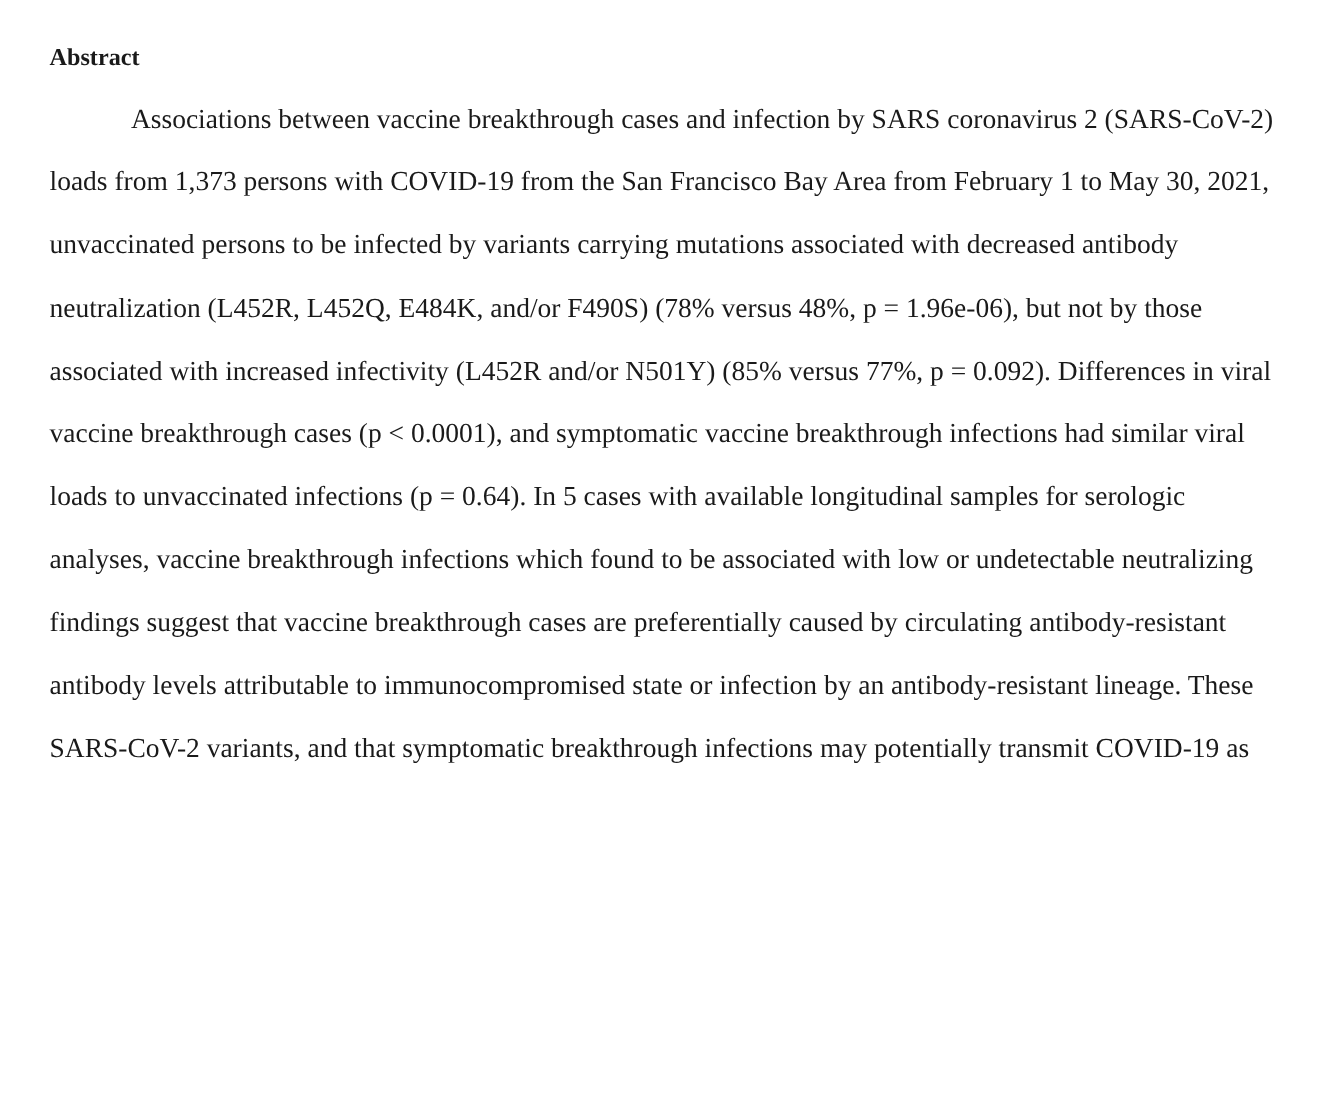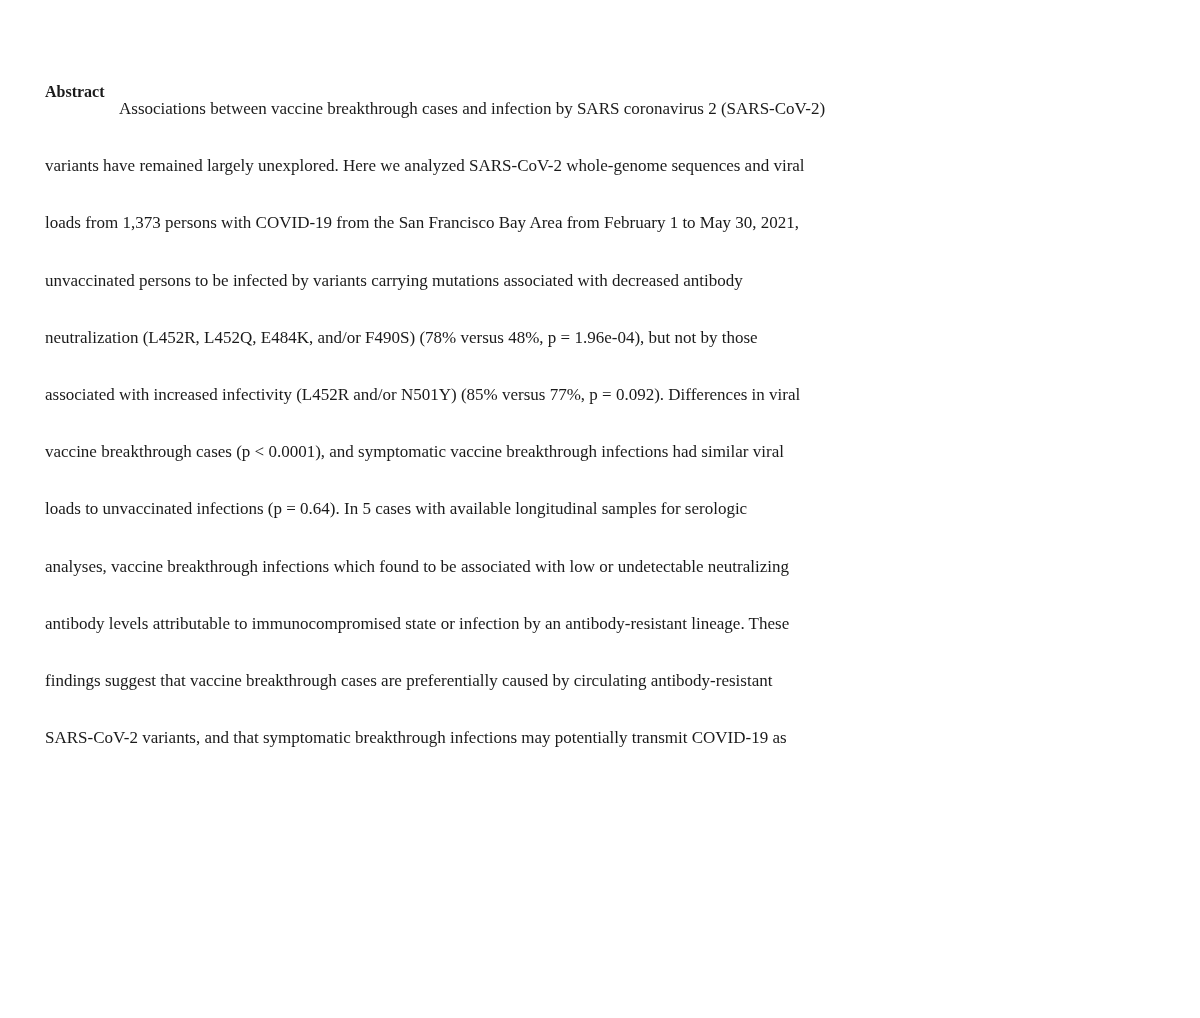--- a/index.html
+++ b/index.html
@@ -19,54 +19,52 @@
       position: absolute;
       left: 45px;
       top: 0;
       width: 1130px;
     }
     .heading {
       position: absolute;
       left: 0;
       top: 38px;
       font-weight: bold;
-      font-size: 16px;
+      font-size: 22px;
       line-height: 28px;
       white-space: nowrap;
-      margin-top: 40px;
     }
     .abstract-body {
       position: absolute;
       left: 0;
       top: 95px;
       width: 1130px;
     }
     .line {
       height: 57.2px;
-      font-size: 17px;
+      font-size: 25px;
       line-height: 28px;
       white-space: nowrap;
     }
     .line.indent {
       padding-left: 74px;
     }
   </style>
 </head>
 <body>
 
 <div class="page">
   <div class="heading">Abstract</div>
 
   <div class="abstract-body">
     <div class="line indent">Associations between vaccine breakthrough cases and infection by SARS coronavirus 2 (SARS-CoV-2)</div>
-    <div class="line">variants have remained largely unexplored. Here we analyzed SARS-CoV-2 whole-genome sequences and viral</div>
     <div class="line">loads from 1,373 persons with COVID-19 from the San Francisco Bay Area from February 1 to May 30, 2021,</div>
     <div class="line">unvaccinated persons to be infected by variants carrying mutations associated with decreased antibody</div>
-    <div class="line">neutralization (L452R, L452Q, E484K, and/or F490S) (78% versus 48%, p = 1.96e-04), but not by those</div>
+    <div class="line">neutralization (L452R, L452Q, E484K, and/or F490S) (78% versus 48%, p = 1.96e-06), but not by those</div>
     <div class="line">associated with increased infectivity (L452R and/or N501Y) (85% versus 77%, p = 0.092). Differences in viral</div>
     <div class="line">vaccine breakthrough cases (p &lt; 0.0001), and symptomatic vaccine breakthrough infections had similar viral</div>
     <div class="line">loads to unvaccinated infections (p = 0.64). In 5 cases with available longitudinal samples for serologic</div>
     <div class="line">analyses, vaccine breakthrough infections which found to be associated with low or undetectable neutralizing</div>
+    <div class="line">findings suggest that vaccine breakthrough cases are preferentially caused by circulating antibody-resistant</div>
     <div class="line">antibody levels attributable to immunocompromised state or infection by an antibody-resistant lineage. These</div>
-    <div class="line">findings suggest that vaccine breakthrough cases are preferentially caused by circulating antibody-resistant</div>
     <div class="line">SARS-CoV-2 variants, and that symptomatic breakthrough infections may potentially transmit COVID-19 as</div>
   </div>
 </div>
 
 </body></html>

